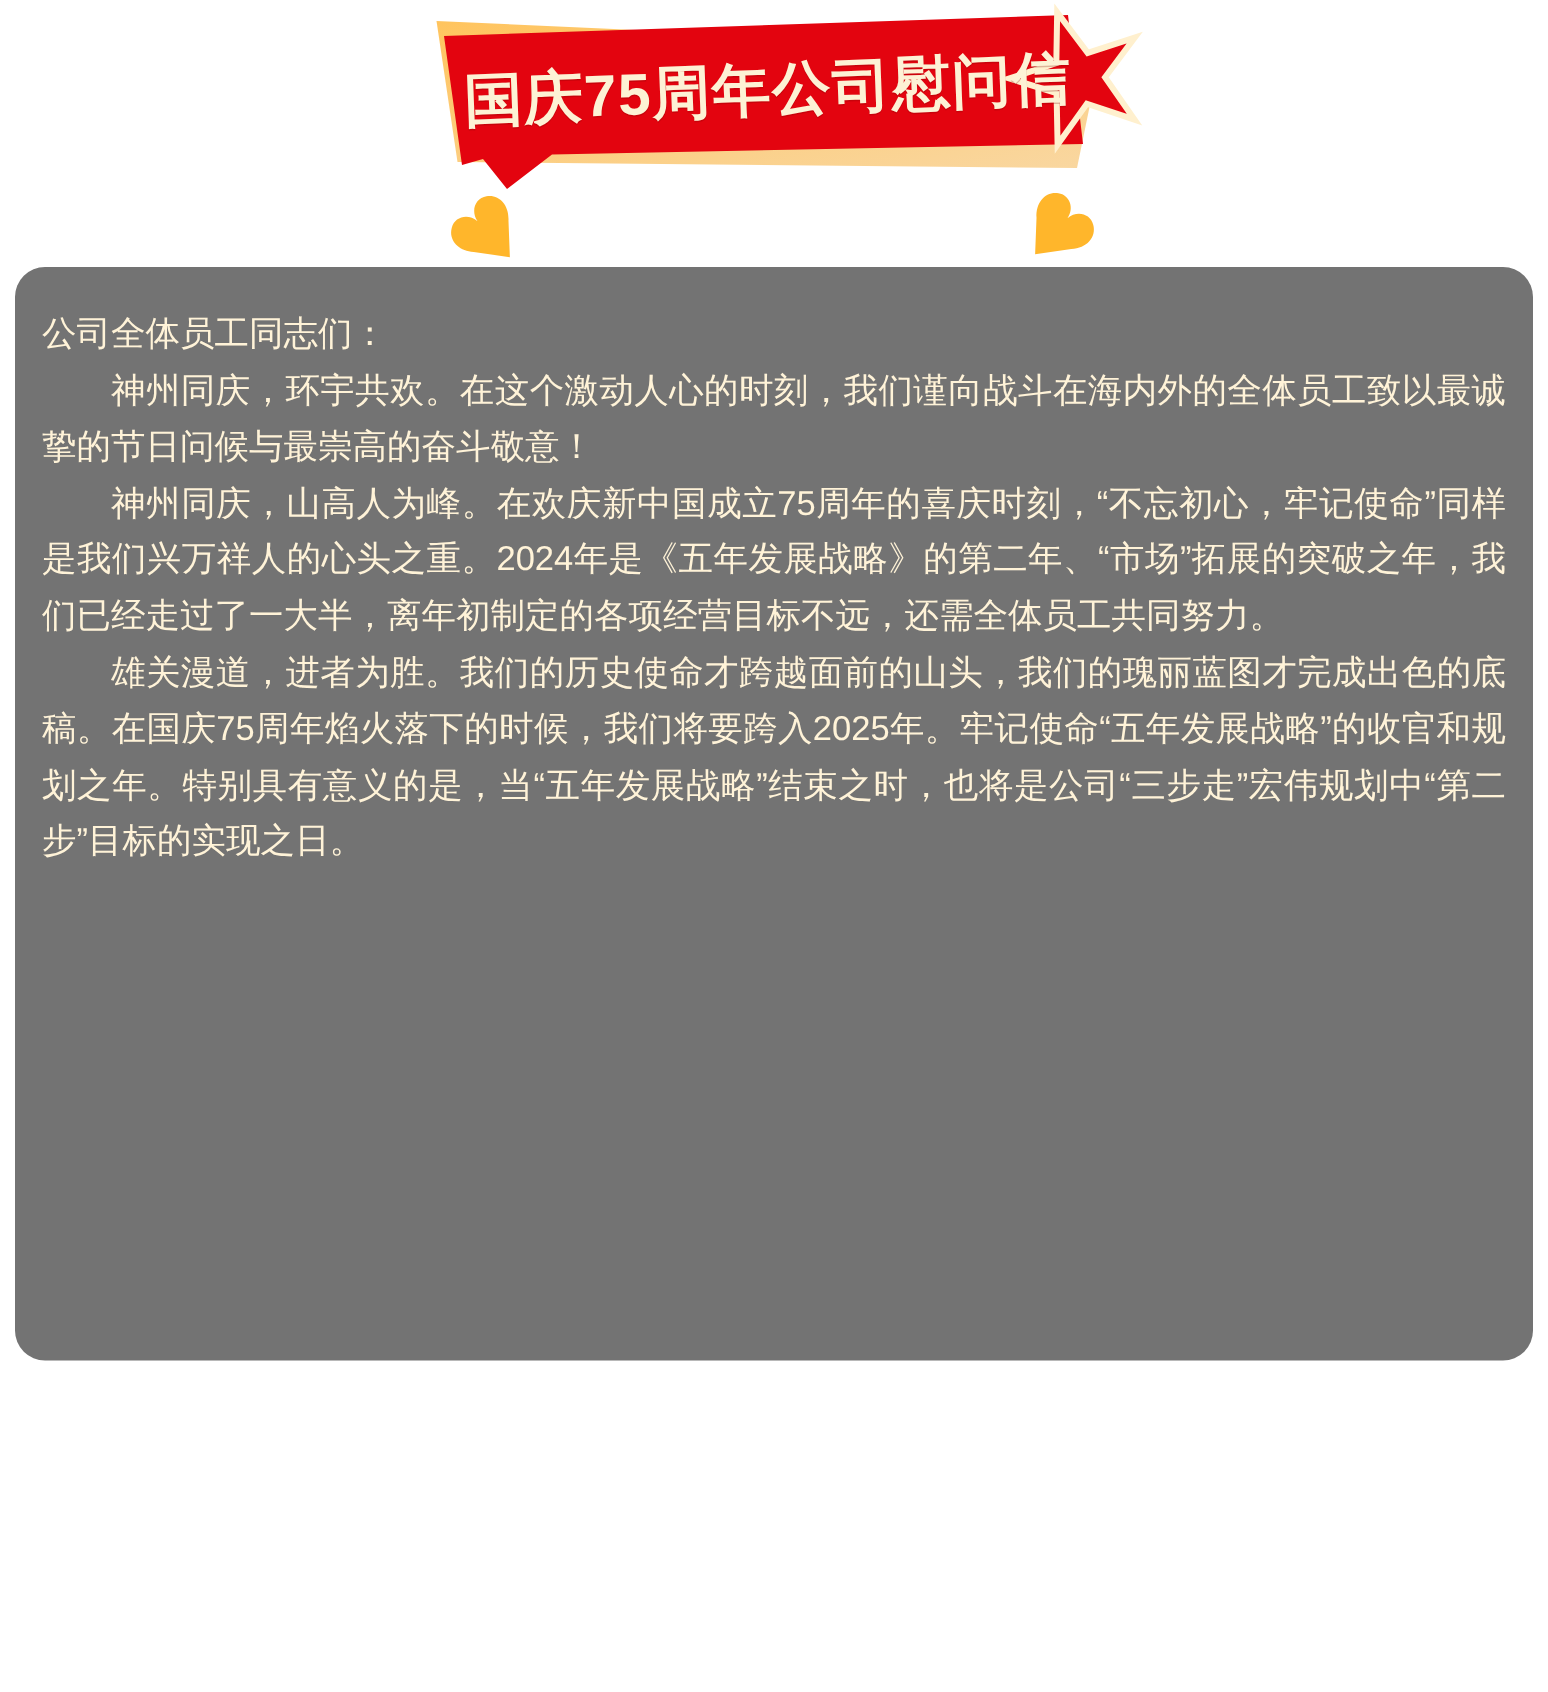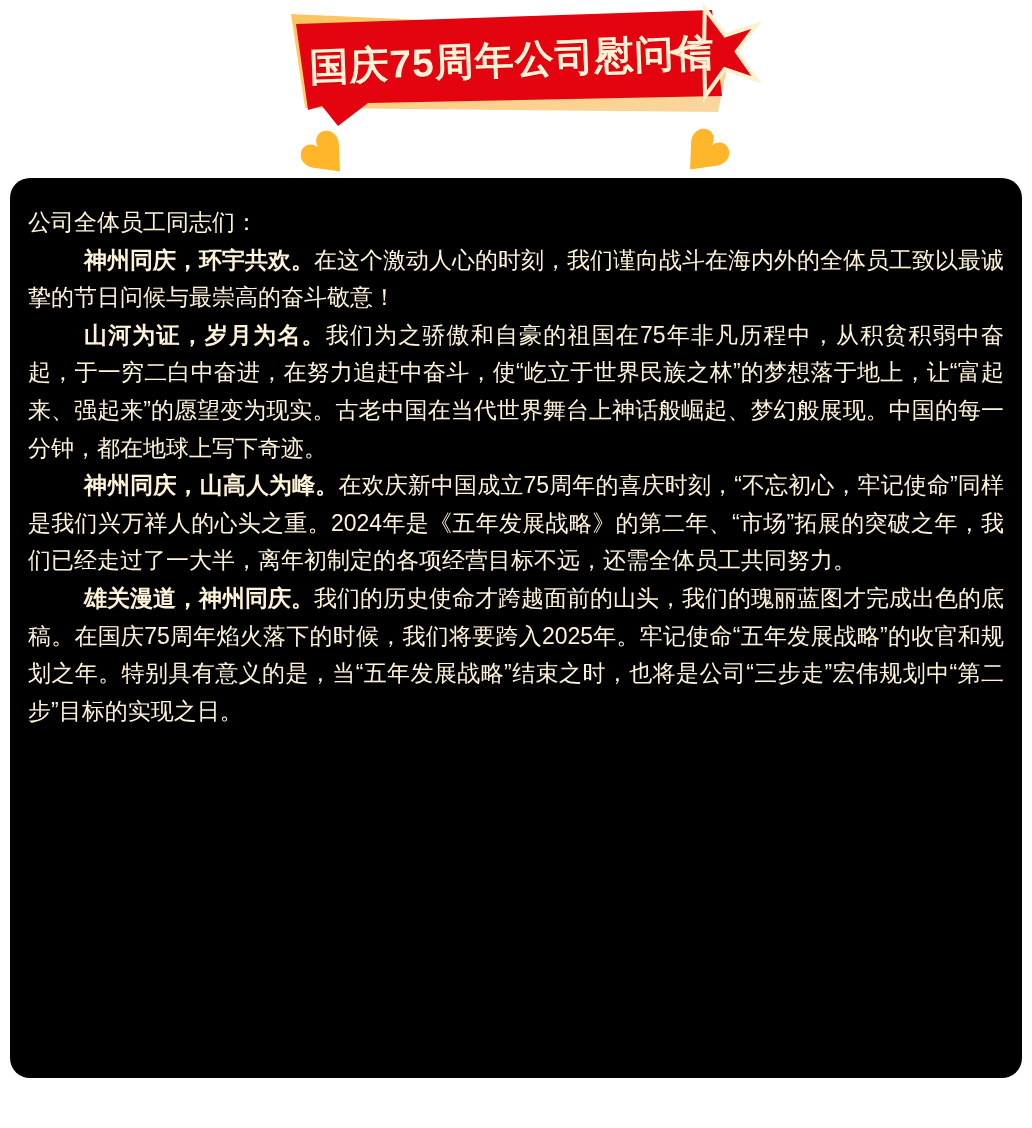--- a/index.html
+++ b/index.html
@@ -19,37 +19,37 @@
     display:flex;align-items:center;justify-content:center;
     transform:rotate(-2.2deg);
     font-size:39px;font-weight:700;letter-spacing:1px;
     color:#fdf2d5;
     white-space:nowrap;
     text-shadow:0 1px 0 rgba(120,0,0,.25);
   }
   .letter-card{
     position:absolute;
     left:10px;top:178px;
-    width:1012px;height:900px;
-    background:#000000;
+    width:1012px;height:729px;
+    background:#737373;
     border-radius:20px;
     box-sizing:border-box;
     padding:26px 18px 0 18px;
     color:#fff3d8;
   }
   .letter-card p{
     margin:0;
     font-size:23px;
     line-height:37.6px;
     text-align:justify;
     text-justify:inter-ideograph;
     font-weight:400;
   }
   .letter-card p.body-para{text-indent:2em;}
-  .letter-card .lead{font-weight:700;margin-left:10px;}
+  .letter-card .lead{font-weight:400;}
 </style>
 </head>
 <body>
 
 <div class="page">
 
   <div class="header">
     <svg width="1032" height="190" viewBox="0 0 1032 190">
       <defs>
         <linearGradient id="yellowGrad" x1="0" y1="0" x2="1" y2="1">
@@ -76,22 +76,21 @@
     </svg>
     <div class="banner-title">国庆75周年公司慰问信</div>
   </div>
 
   <div class="letter-card">
     <p>公司全体员工同志们：</p>
 
 
     <p class="body-para"><span class="lead">神州同庆，环宇共欢。</span><span>在这个激动人心的时刻，我们谨向战斗在海内外的全体员工致以最诚挚的节日问候与最崇高的奋斗敬意！</span></p>
 
-    <p class="body-para"><span class="lead">山河为证，岁月为名。</span><span>我们为之骄傲和自豪的祖国在75年非凡历程中，从积贫积弱中奋起，于一穷二白中奋进，在努力追赶中奋斗，使“屹立于世界民族之林”的梦想落于地上，让“富起来、强起来”的愿望变为现实。古老中国在当代世界舞台上神话般崛起、梦幻般展现。中国的每一分钟，都在地球上写下奇迹。</span></p>
 
 
     <p class="body-para"><span class="lead">神州同庆，山高人为峰。</span><span>在欢庆新中国成立75周年的喜庆时刻，“不忘初心，牢记使命”同样是我们兴万祥人的心头之重。2024年是《五年发展战略》的第二年、“市场”拓展的突破之年，我们已经走过了一大半，离年初制定的各项经营目标不远，还需全体员工共同努力。</span></p>
 
-    <p class="body-para"><span class="lead">雄关漫道，神州同庆。</span><span>我们的历史使命才跨越面前的山头，我们的瑰丽蓝图才完成出色的底稿。在国庆75周年焰火落下的时候，我们将要跨入2025年。牢记使命“五年发展战略”的收官和规划之年。特别具有意义的是，当“五年发展战略”结束之时，也将是公司“三步走”宏伟规划中“第二步”目标的实现之日。</span></p>
+    <p class="body-para"><span class="lead">雄关漫道，进者为胜。</span><span>我们的历史使命才跨越面前的山头，我们的瑰丽蓝图才完成出色的底稿。在国庆75周年焰火落下的时候，我们将要跨入2025年。牢记使命“五年发展战略”的收官和规划之年。特别具有意义的是，当“五年发展战略”结束之时，也将是公司“三步走”宏伟规划中“第二步”目标的实现之日。</span></p>
 
   </div>
 
 </div>
 
 </body></html>

